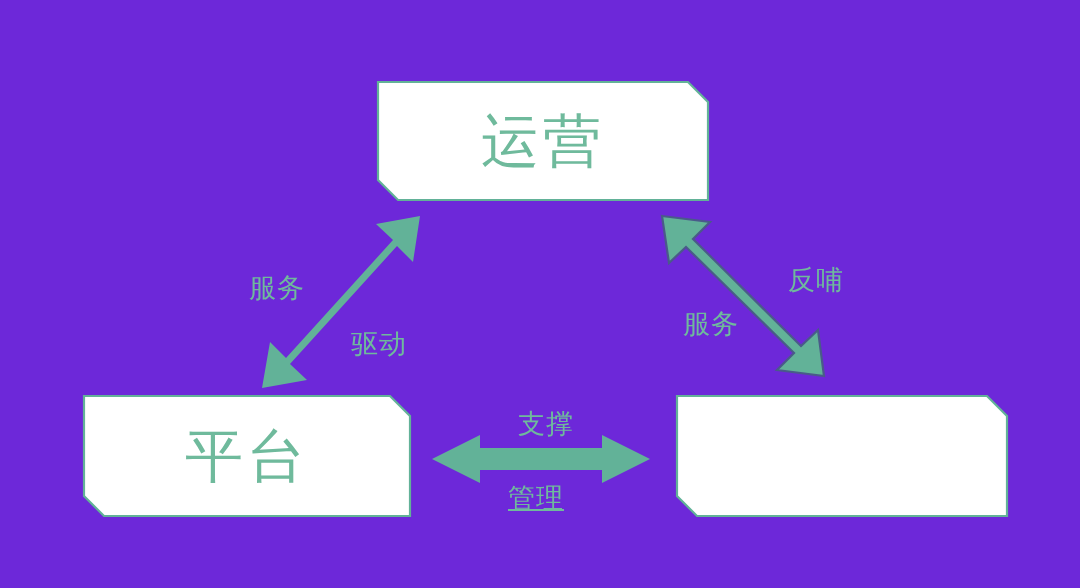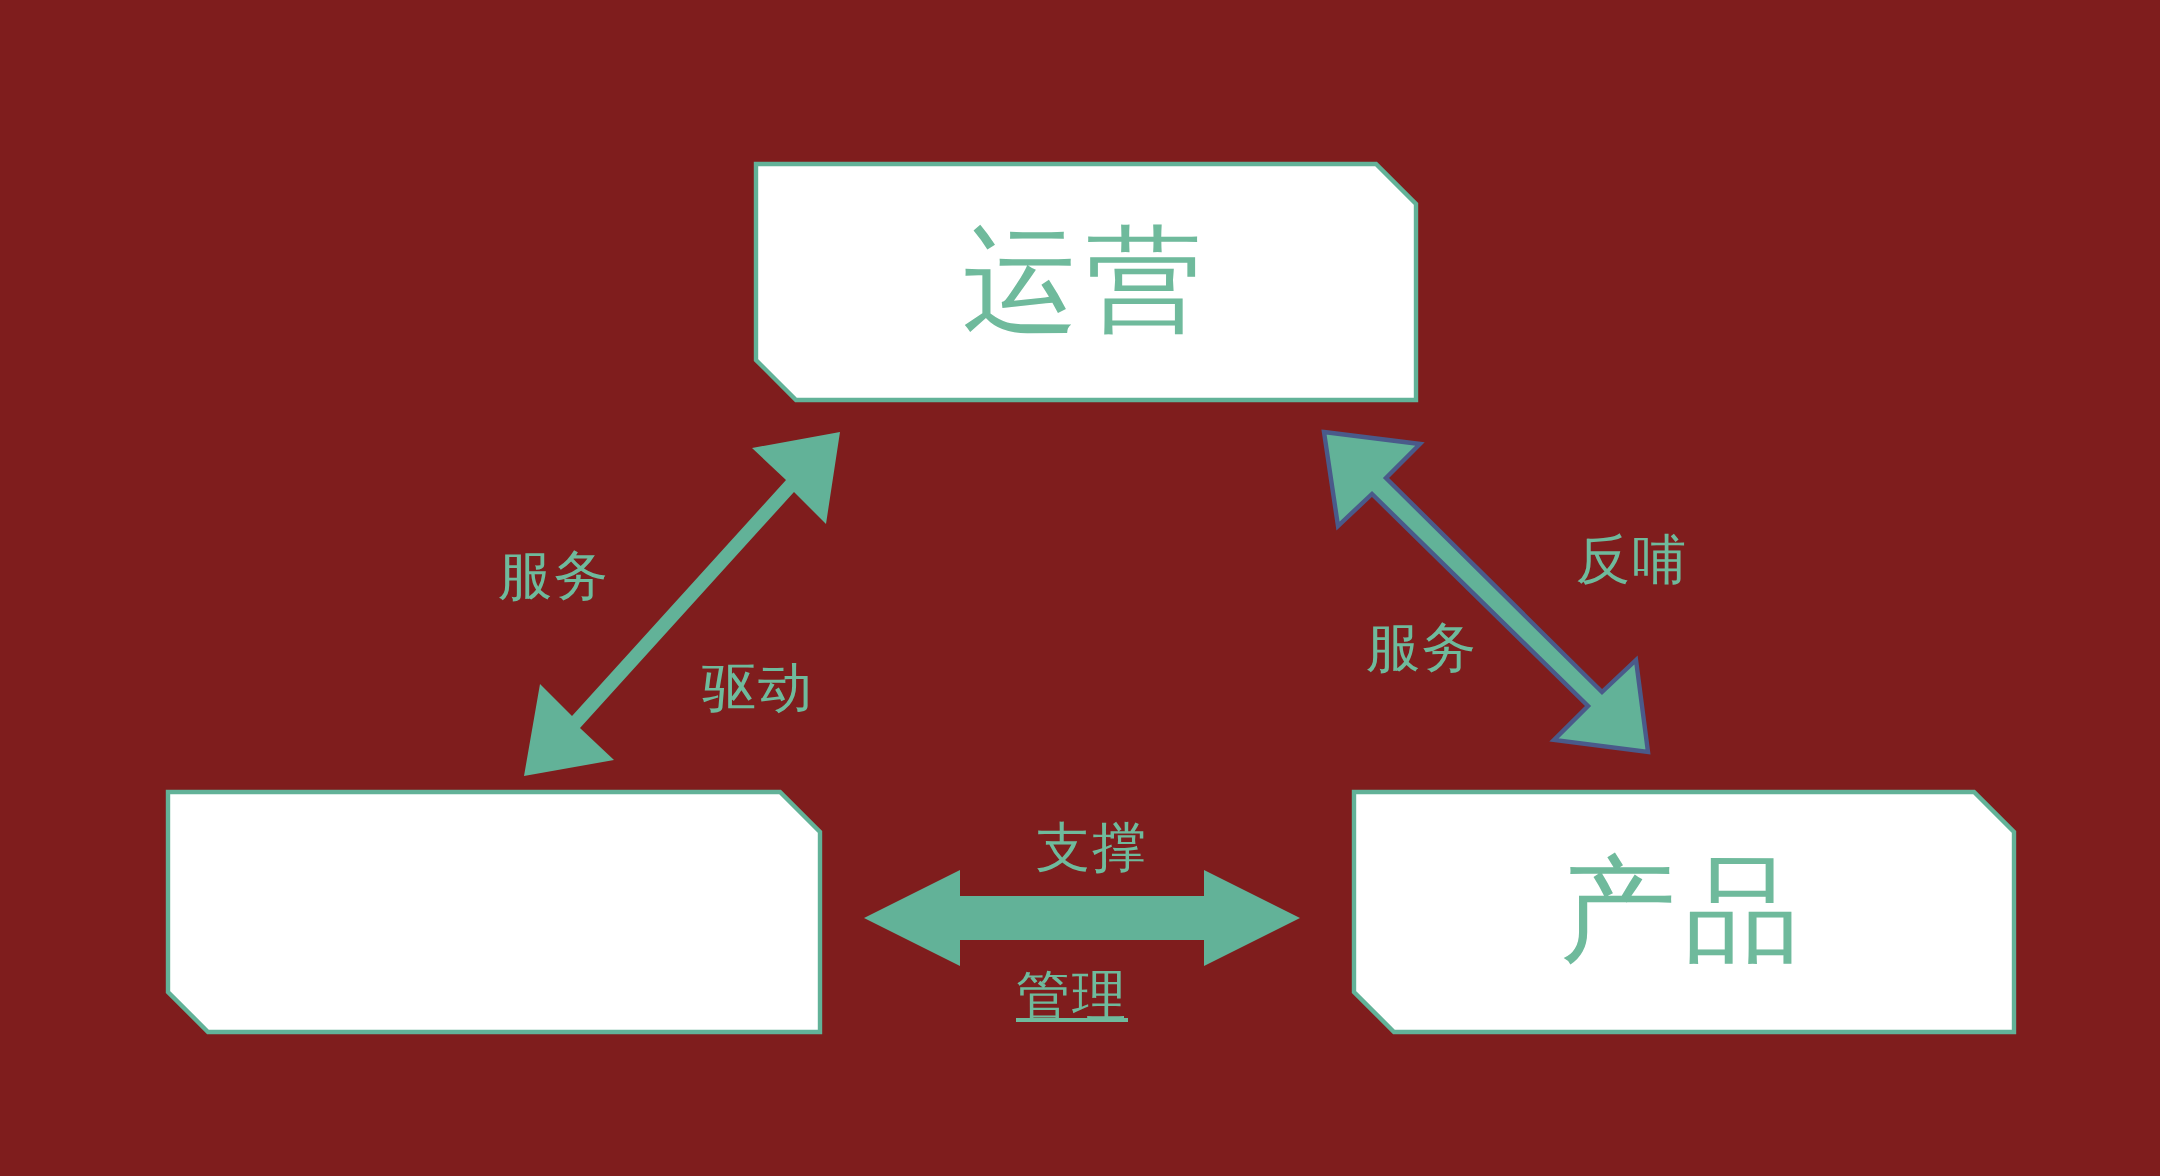--- a/index.html
+++ b/index.html
@@ -7,21 +7,21 @@
     width: 1080px;
     height: 588px;
     background: #ffffff;
     font-family: "Liberation Sans", "DejaVu Sans", sans-serif;
     overflow: hidden;
   }
   #diagram-root {
     position: relative;
     width: 1080px;
     height: 588px;
-    background: #7f1d1d;
+    background: #6d28d9;
   }
   #diagram-svg {
     position: absolute;
     left: 0; top: 0;
     width: 1080px;
     height: 588px;
   }
   .node-box {
     position: absolute;
     display: flex;
@@ -81,24 +81,24 @@
 
     <g>
       <polygon points="432,459 480,435 480,448 602,448 602,435 650,459 602,483 602,470 480,470 480,483" fill="#62b298"></polygon>
     </g>
   </svg>
 
   <div class="node-box" id="node-operation">
     <span class="node-label">运营</span>
   </div>
 
+  <div class="node-box" id="node-platform">
+    <span class="node-label">平台</span>
+  </div>
 
-  <div class="node-box" id="node-product">
-    <span class="node-label">产品</span>
-  </div>
 
   <div class="edge-label" id="label-left-top">服务</div>
 
   <div class="edge-label" id="label-left-bottom">驱动</div>
 
   <div class="edge-label" id="label-right-top">反哺</div>
 
   <div class="edge-label" id="label-right-bottom">服务</div>
 
   <div class="edge-label" id="label-bottom-top">支撑</div>

